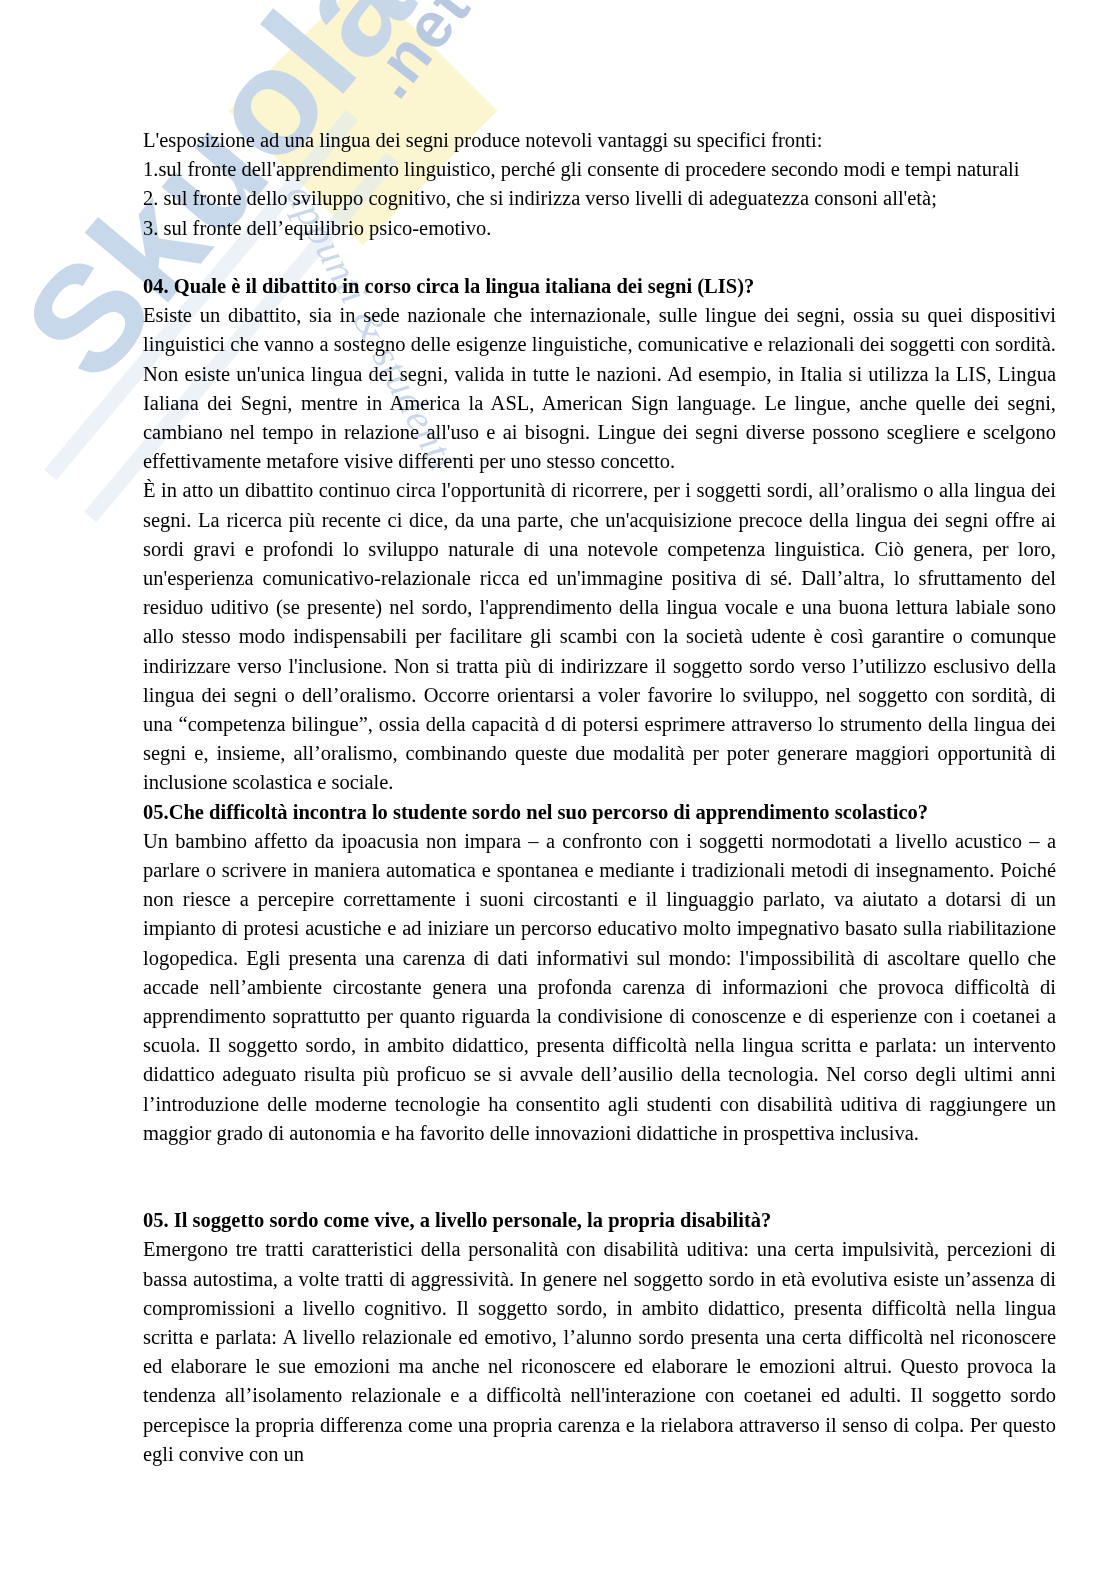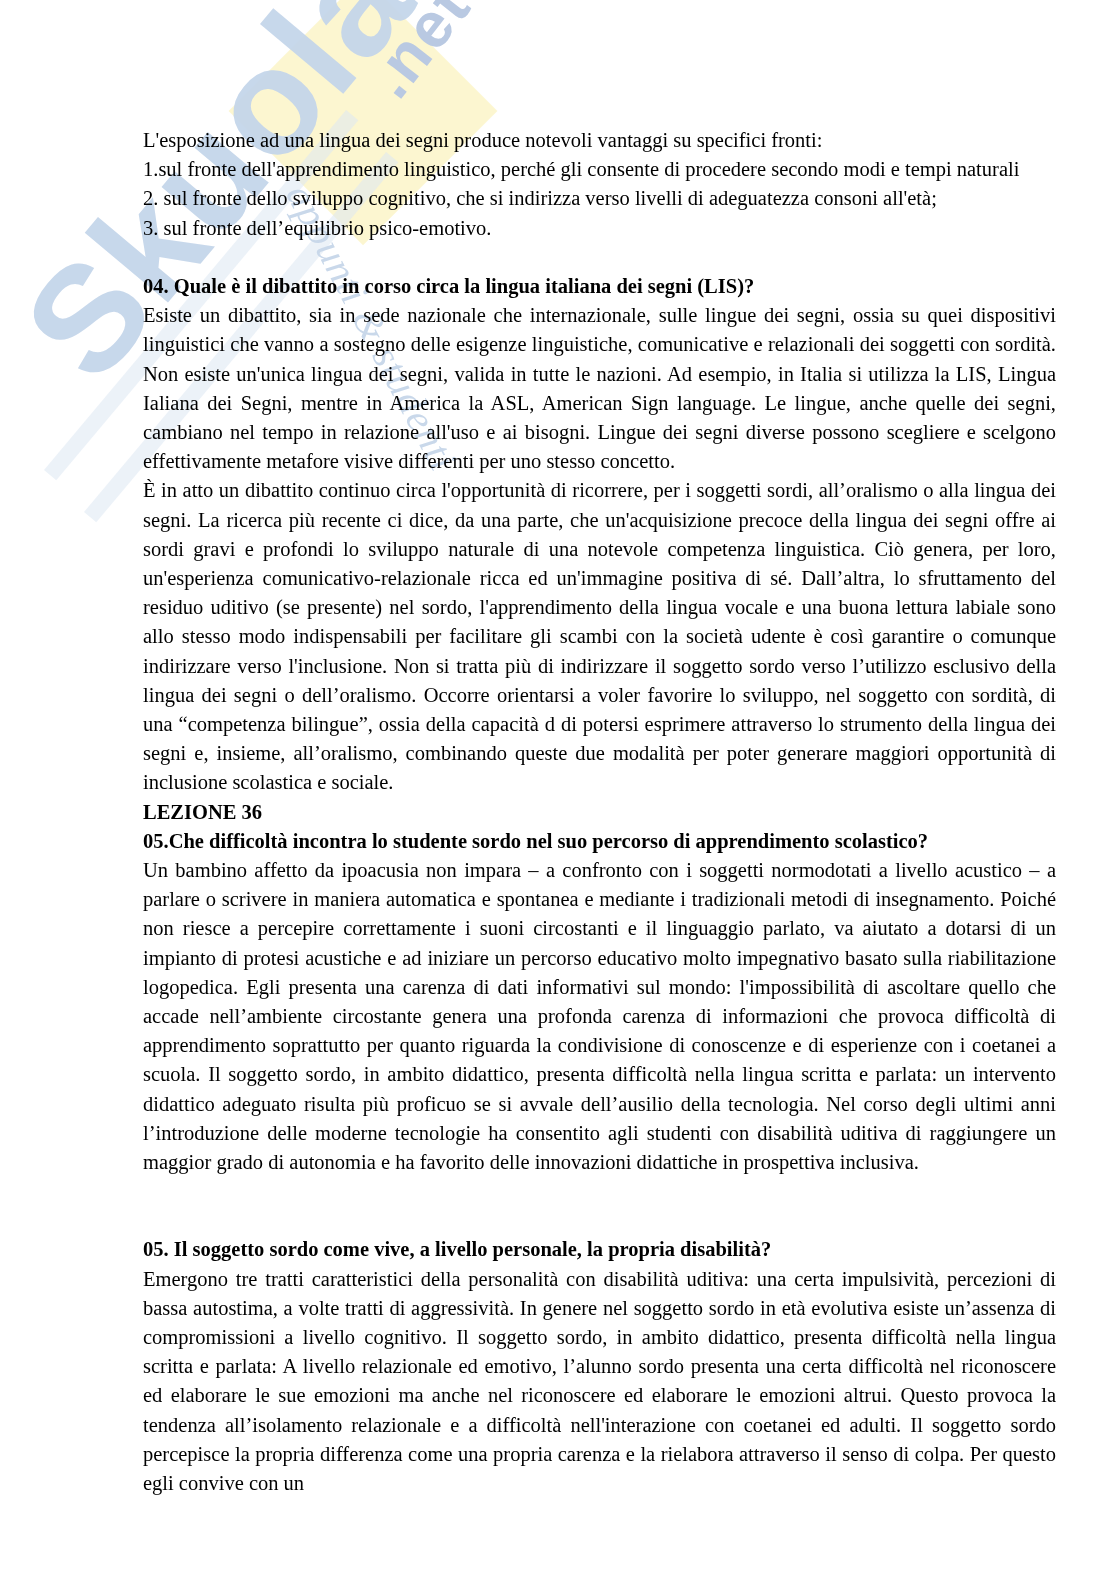--- a/index.html
+++ b/index.html
@@ -147,21 +147,20 @@
   <div id="content">
 
     <p class="para left">L'esposizione ad una lingua dei segni produce notevoli vantaggi su specifici fronti:<br>1.sul fronte dell'apprendimento linguistico, perché gli consente di procedere secondo modi e tempi naturali<br>2. sul fronte dello sviluppo cognitivo, che si indirizza verso livelli di adeguatezza consoni all'età;<br>3. sul fronte dell’equilibrio psico-emotivo.</p>
 
     <div class="spacer-line"></div>
 
     <h2 class="heading">04. Quale è il dibattito in corso circa la lingua italiana dei segni (LIS)?</h2>
     <p class="para">Esiste un dibattito, sia in sede nazionale che internazionale, sulle lingue dei segni, ossia su quei dispositivi linguistici che vanno a sostegno delle esigenze linguistiche, comunicative e relazionali dei soggetti con sordità. Non esiste un'unica lingua dei segni, valida in tutte le nazioni. Ad esempio, in Italia si utilizza la LIS, Lingua Ialiana dei Segni, mentre in America la ASL, American Sign language. Le lingue, anche quelle dei segni, cambiano nel tempo in relazione all'uso e ai bisogni. Lingue dei segni diverse possono scegliere e scelgono effettivamente metafore visive differenti per uno stesso concetto.</p>
     <p class="para">È in atto un dibattito continuo circa l'opportunità di ricorrere, per i soggetti sordi, all’oralismo o alla lingua dei segni. La ricerca più recente ci dice, da una parte, che un'acquisizione precoce della lingua dei segni offre ai sordi gravi e profondi lo sviluppo naturale di una notevole competenza linguistica. Ciò genera, per loro, un'esperienza comunicativo-relazionale ricca ed un'immagine positiva di sé. Dall’altra, lo sfruttamento del residuo uditivo (se presente) nel sordo, l'apprendimento della lingua vocale e una buona lettura labiale sono allo stesso modo indispensabili per facilitare gli scambi con la società udente è così garantire o comunque indirizzare verso l'inclusione. Non si tratta più di indirizzare il soggetto sordo verso l’utilizzo esclusivo della lingua dei segni o dell’oralismo. Occorre orientarsi a voler favorire lo sviluppo, nel soggetto con sordità, di una “competenza bilingue”, ossia della capacità d di potersi esprimere attraverso lo strumento della lingua dei segni e, insieme, all’oralismo, combinando queste due modalità per poter generare maggiori opportunità di inclusione scolastica e sociale.</p>
 
-    <h2 class="heading">LEZIONE 36</h2>
     <h2 class="heading">05.Che difficoltà incontra lo studente sordo nel suo percorso di apprendimento scolastico?</h2>
     <p class="para">Un bambino affetto da ipoacusia non impara – a confronto con i soggetti normodotati a livello acustico – a parlare o scrivere in maniera automatica e spontanea e mediante i tradizionali metodi di insegnamento. Poiché non riesce a percepire correttamente i suoni circostanti e il linguaggio parlato, va aiutato a dotarsi di un impianto di protesi acustiche e ad iniziare un percorso educativo molto impegnativo basato sulla riabilitazione logopedica. Egli presenta una carenza di dati informativi sul mondo: l'impossibilità di ascoltare quello che accade nell’ambiente circostante genera una profonda carenza di informazioni che provoca difficoltà di apprendimento soprattutto per quanto riguarda la condivisione di conoscenze e di esperienze con i coetanei a scuola. Il soggetto sordo, in ambito didattico, presenta difficoltà nella lingua scritta e parlata: un  intervento didattico adeguato risulta più proficuo se si avvale dell’ausilio della tecnologia. Nel corso degli ultimi anni l’introduzione delle moderne tecnologie ha consentito agli studenti con disabilità uditiva di raggiungere un maggior grado di autonomia e ha favorito delle innovazioni didattiche in prospettiva inclusiva.</p>
 
     <div class="spacer-big"></div>
 
     <h2 class="heading">05. Il soggetto sordo come vive, a livello personale, la propria disabilità?</h2>
     <p class="para">Emergono tre tratti caratteristici della  personalità con disabilità uditiva: una certa impulsività, percezioni di bassa autostima, a volte tratti di aggressività. In genere nel soggetto sordo in età evolutiva esiste un’assenza di compromissioni a livello cognitivo. Il soggetto sordo, in ambito didattico, presenta difficoltà nella lingua scritta e parlata: A livello relazionale ed emotivo, l’alunno sordo presenta una certa difficoltà nel riconoscere ed elaborare le sue emozioni ma anche nel riconoscere ed elaborare le emozioni altrui. Questo provoca la tendenza all’isolamento relazionale e a difficoltà nell'interazione con coetanei ed adulti. Il soggetto sordo percepisce la propria differenza come una propria carenza e la rielabora attraverso il senso di colpa. Per questo egli convive con un</p>
 
   </div>
 </div>

